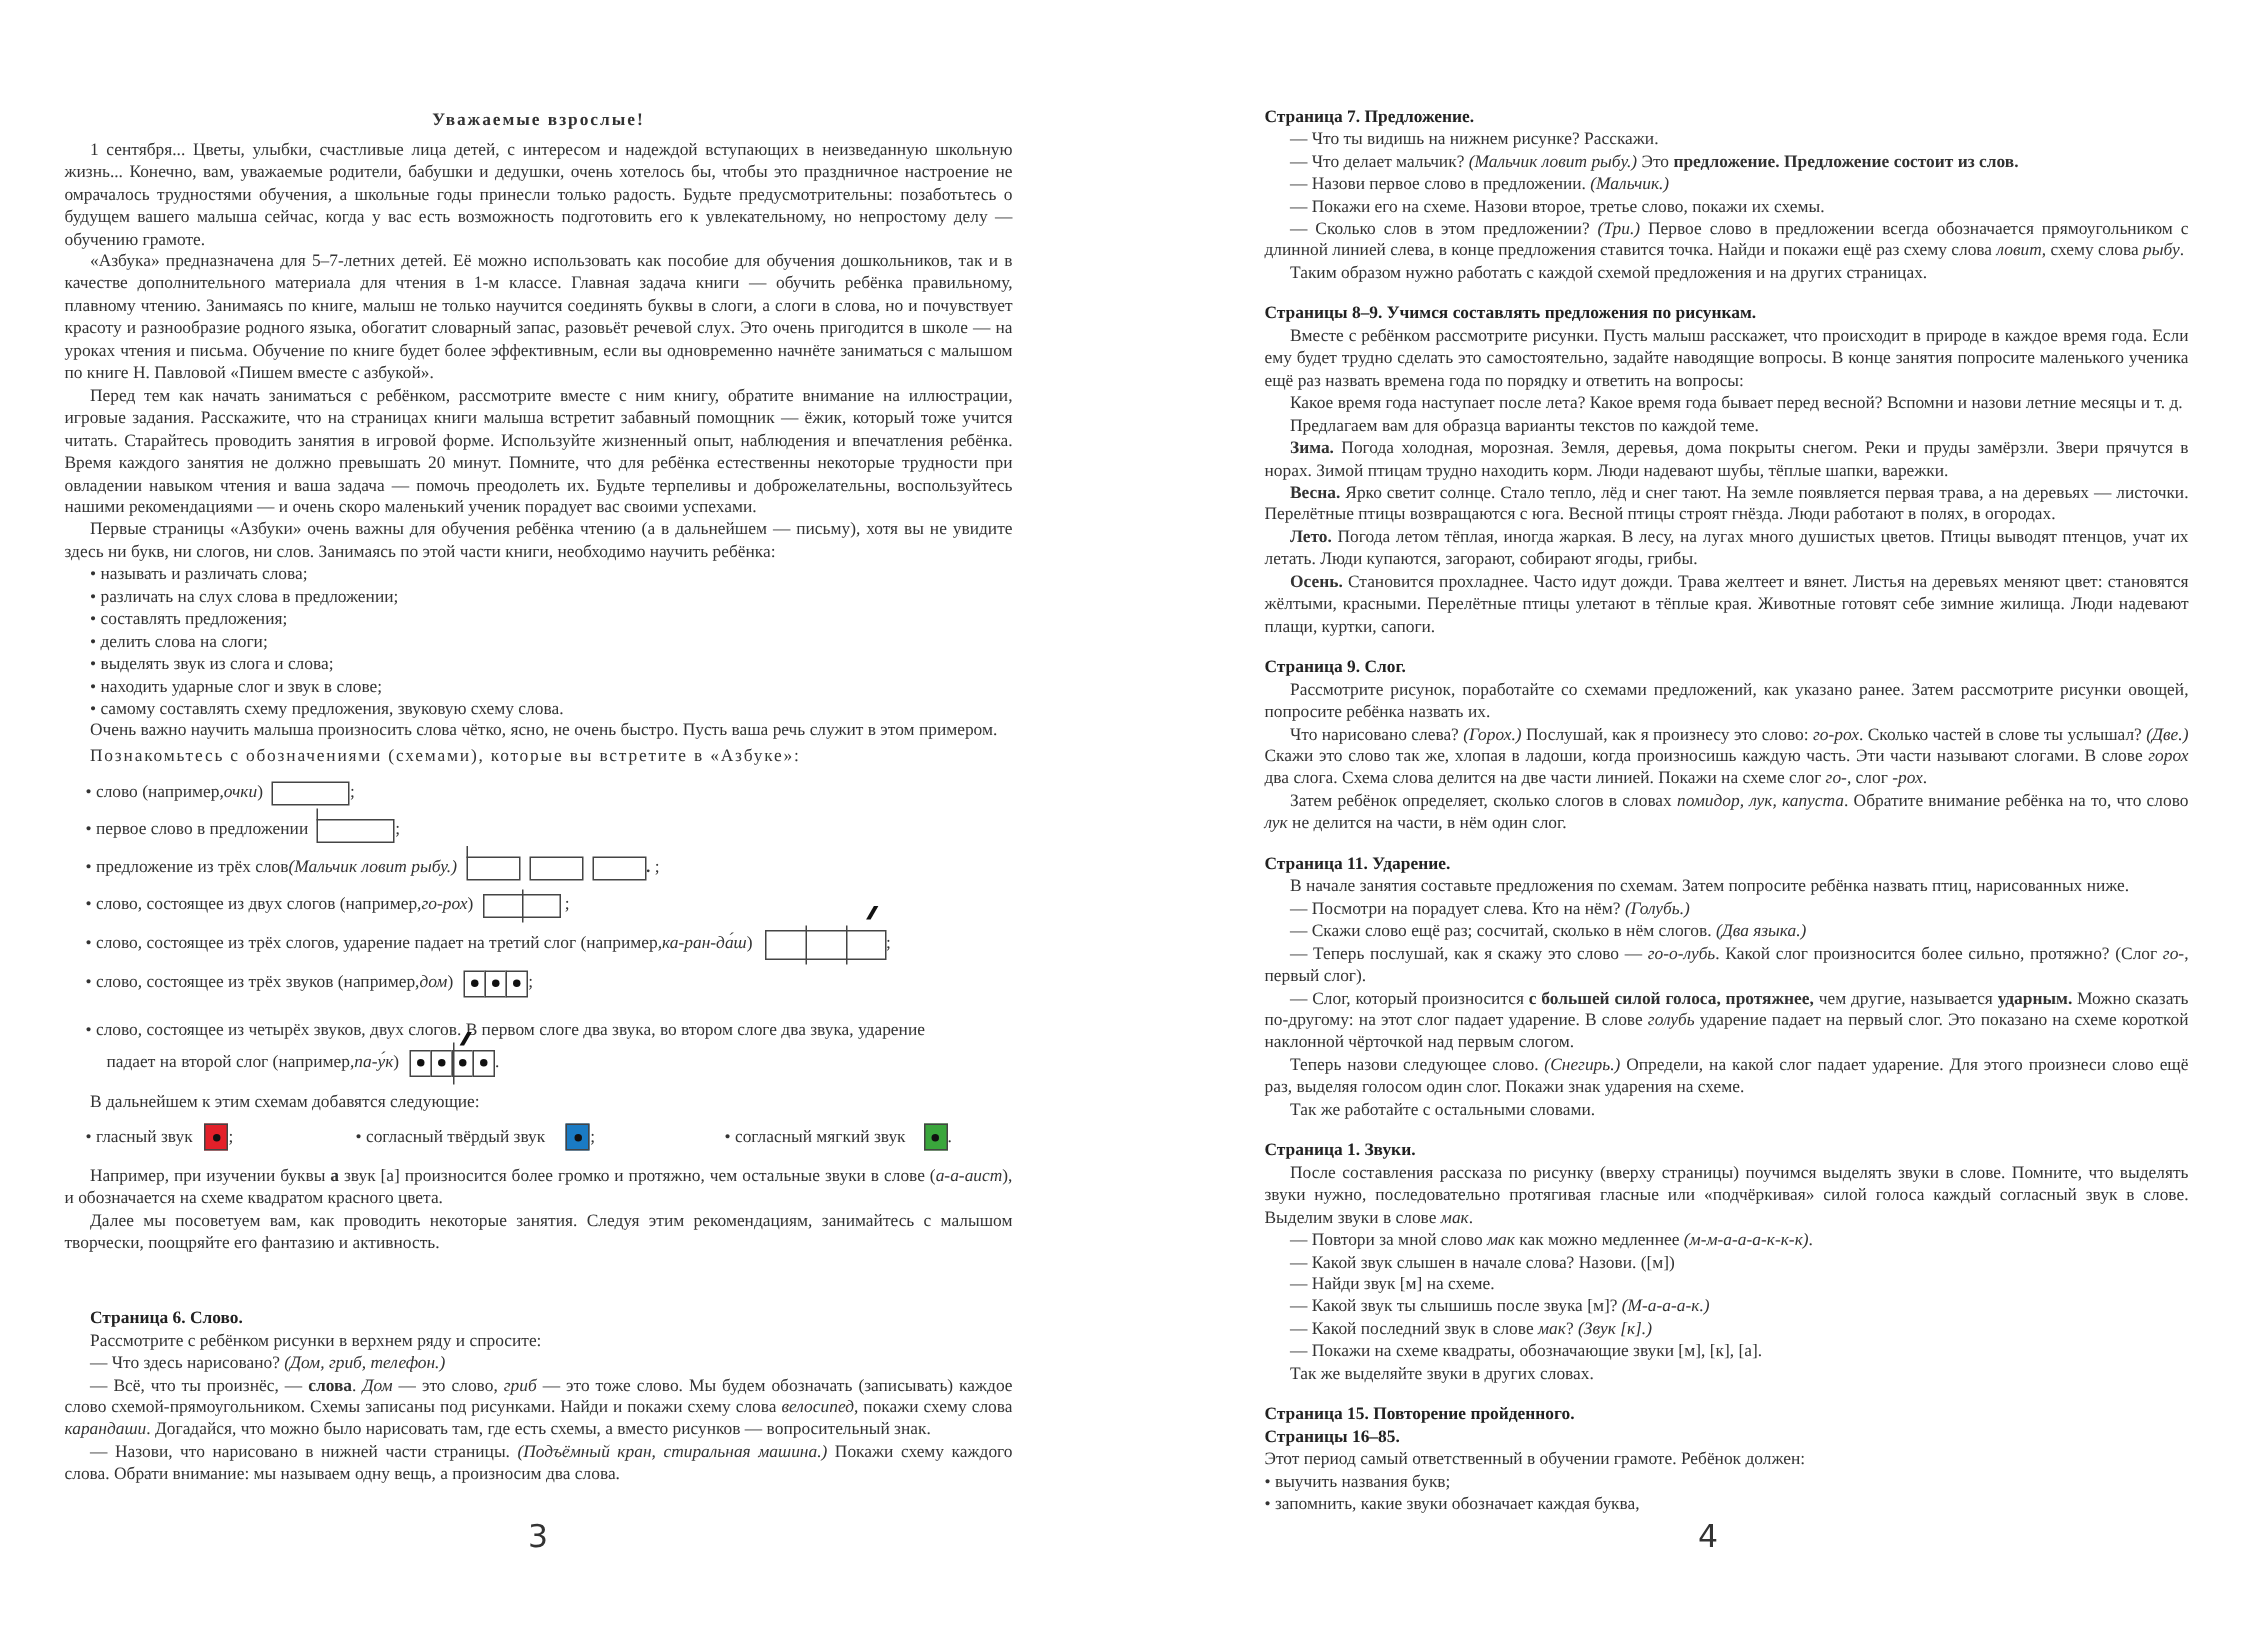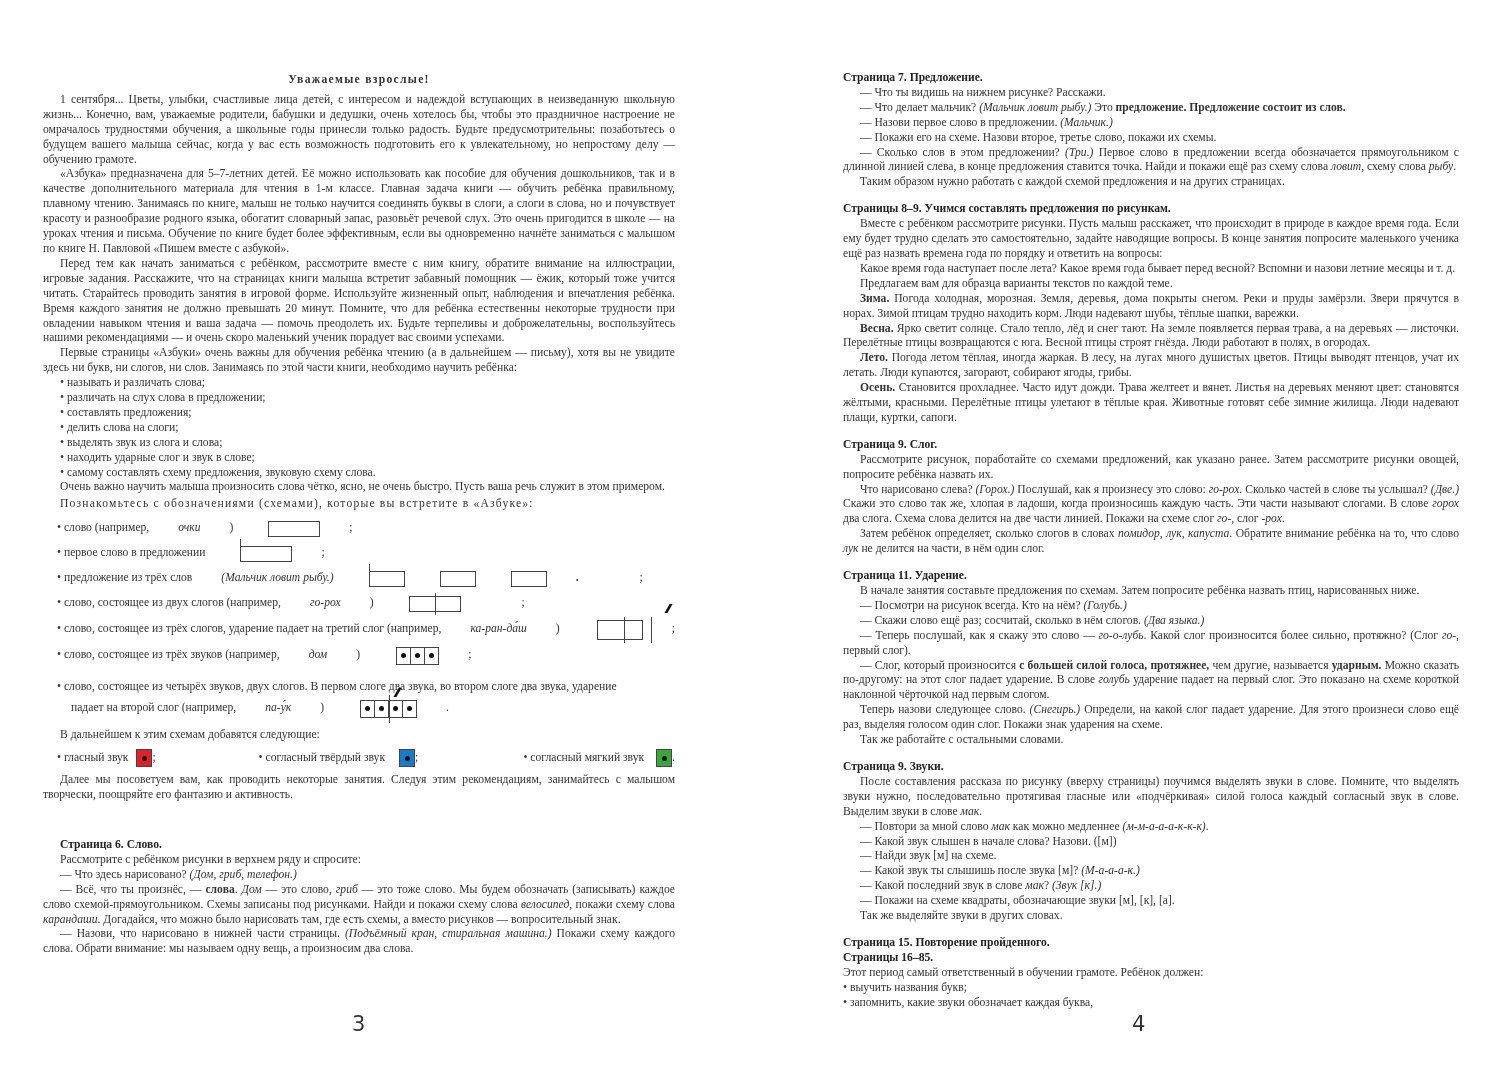--- a/index.html
+++ b/index.html
@@ -9,21 +9,21 @@
   .right{left:750px;width:750px;}
   .col{position:absolute;font-family:"Liberation Serif",serif;font-size:11.6px;line-height:14.9px;color:#333;}
   .left .col{left:43px;width:632px;top:73px;}
   .right .col{left:93px;width:616px;top:71px;}
   p{margin:0;text-align:justify;}
   .ind{text-indent:17px;}
   .title{text-align:center;font-weight:bold;letter-spacing:1.3px;font-size:11.6px;margin-bottom:5px;}
   .h{font-weight:bold;color:#222;}
   .bul{padding-left:17px;text-indent:0;}
   .ghead{font-weight:normal;letter-spacing:1.2px;padding-left:17px;margin-top:2px;}
-  .sch-row{position:relative;height:25px;padding-left:17px;display:flex;align-items:center;white-space:nowrap;gap:29px;}
+  .sch-row{position:relative;height:25px;padding-left:17px;display:flex;align-items:center;white-space:nowrap;}
   .box{display:inline-block;height:16px;border:1px solid #444;box-sizing:border-box;vertical-align:middle;position:relative;background:#fff;}
   .box.w50{width:52px;}
   .box.w42{width:36px;}
   .box.first::before{content:"";position:absolute;left:-1px;top:-8px;height:8px;border-left:1px solid #444;}
   .box .div{position:absolute;top:-4px;bottom:-4px;border-left:1px solid #444;}
   .dot{display:inline-block;width:5px;height:5px;border-radius:50%;background:#111;}
   .cell{display:inline-flex;align-items:center;justify-content:center;width:15px;height:18px;border:1px solid #444;margin-left:-1px;box-sizing:border-box;background:#fff;}
   .stress{position:absolute;width:2.5px;height:9px;background:#111;transform:skewX(-30deg);}
   .colorbox{display:inline-flex;align-items:center;justify-content:center;width:16px;height:18px;border:1px solid #444;box-sizing:border-box;vertical-align:middle;}
   .pg{position:absolute;top:1012px;font-family:"DejaVu Sans","Liberation Sans",sans-serif;font-size:21px;color:#333;}
@@ -155,20 +155,21 @@
       </span>
       <span style="display:inline-flex;align-items:center">
         <span>• согласный мягкий звук</span>
         <span class="colorbox" style="background:#3aa63c;margin-left:12px">
             <span class="dot"></span>
           </span>
           <span>.</span>
       </span>
     </div>
 
+    <p class="ind" style="margin-top:4px"><span>Например, при изучении буквы </span><b>а</b><span> звук [а] произносится более громко и протяжно, чем остальные звуки в слове (</span><i>а-а-аист</i><span>), и обозначается на схеме квадратом красного цвета.</span></p>
     <p class="ind">Далее мы посоветуем вам, как проводить некоторые занятия. Следуя этим рекомендациям, занимайтесь с малышом творчески, поощряйте его фантазию и активность.</p>
 
     <div class="sec" style="margin-top:35px">
       <p class="bul h">Страница 6. Слово.</p>
       <p class="bul">Рассмотрите с ребёнком рисунки в верхнем ряду и спросите:</p>
       <p class="bul"><span>— Что здесь нарисовано? </span><i>(Дом, гриб, телефон.)</i></p>
       <p class="ind"><span>— Всё, что ты произнёс, — </span><b>слова</b><span>. </span><i>Дом</i><span> — это слово, </span><i>гриб</i><span> — это тоже слово. Мы будем обозначать (записывать) каждое слово схемой-прямоугольником. Схемы записаны под рисунками. Найди и покажи схему слова </span><i>велосипед</i><span>, покажи схему слова </span><i>карандаши</i><span>. Догадайся, что можно было нарисовать там, где есть схемы, а вместо рисунков — вопросительный знак.</span></p>
       <p class="ind"><span>— Назови, что нарисовано в нижней части страницы. </span><i>(Подъёмный кран, стиральная машина.)</i><span> Покажи схему каждого слова. Обрати внимание: мы называем одну вещь, а произносим два слова.</span></p>
     </div>
   </div>
@@ -201,30 +202,30 @@
     <div class="sec">
       <p class="h">Страница 9. Слог.</p>
       <p class="ind">Рассмотрите рисунок, поработайте со схемами предложений, как указано ранее. Затем рассмотрите рисунки овощей, попросите ребёнка назвать их.</p>
       <p class="ind"><span>Что нарисовано слева? </span><i>(Горох.)</i><span> Послушай, как я произнесу это слово: </span><i>го-рох</i><span>. Сколько частей в слове ты услышал? </span><i>(Две.)</i><span> Скажи это слово так же, хлопая в ладоши, когда произносишь каждую часть. Эти части называют слогами. В слове </span><i>горох</i><span>  два слога. Схема слова делится на две части линией. Покажи на схеме слог  </span><i>го-</i><span>, слог  </span><i>-рох</i><span>.</span></p>
       <p class="ind"><span>Затем ребёнок определяет, сколько слогов в словах  </span><i>помидор, лук, капуста</i><span>. Обратите внимание ребёнка на то, что слово </span><i>лук</i><span> не делится на части, в нём один слог.</span></p>
     </div>
 
     <div class="sec">
       <p class="h">Страница 11. Ударение.</p>
       <p class="ind">В начале занятия составьте предложения по схемам. Затем попросите ребёнка назвать птиц, нарисованных ниже.</p>
-      <p class="ind"><span>— Посмотри на рисунок всегда. Кто на нём? </span><i>(Голубь.)</i></p>
+      <p class="ind"><span>— Посмотри на порадует слева. Кто на нём? </span><i>(Голубь.)</i></p>
       <p class="ind"><span>— Скажи слово ещё раз; сосчитай, сколько в нём слогов. </span><i>(Два языка.)</i></p>
       <p class="ind"><span>— Теперь послушай, как я скажу это слово — </span><i>го-о-лубь</i><span>. Какой слог произносится более сильно, протяжно? (Слог </span><i>го-</i><span>, первый слог).</span></p>
       <p class="ind"><span>— Слог, который произносится </span><b>с большей силой голоса, протяжнее,</b><span> чем другие, называется </span><b>ударным.</b><span> Можно сказать по-другому: на этот слог падает ударение. В слове </span><i>голубь</i><span> ударение падает на первый слог. Это показано на схеме короткой наклонной чёрточкой над первым слогом.</span></p>
       <p class="ind"><span>Теперь назови следующее слово. </span><i>(Снегирь.)</i><span> Определи, на какой слог падает ударение. Для этого произнеси слово ещё раз, выделяя голосом один слог. Покажи знак ударения на схеме.</span></p>
       <p class="ind">Так же работайте с остальными словами.</p>
     </div>
 
     <div class="sec">
-      <p class="h">Страница 9. Звуки.</p>
+      <p class="h">Страница 1. Звуки.</p>
       <p class="ind"><span>После составления рассказа по рисунку (вверху страницы) поучимся выделять звуки в слове. Помните, что выделять звуки нужно, последовательно протягивая гласные или «подчёркивая» силой голоса каждый согласный звук в слове. Выделим звуки в слове </span><i>мак</i><span>.</span></p>
       <p class="ind"><span>— Повтори за мной слово </span><i>мак</i><span> как можно медленнее </span><i>(м-м-а-а-а-к-к-к)</i><span>.</span></p>
       <p class="ind">— Какой звук слышен в начале слова? Назови. ([м])</p>
       <p class="ind">— Найди звук [м] на схеме.</p>
       <p class="ind"><span>— Какой звук ты слышишь после звука [м]? </span><i>(М-а-а-а-к.)</i></p>
       <p class="ind"><span>— Какой последний звук в слове </span><i>мак</i><span>? </span><i>(Звук [к].)</i></p>
       <p class="ind">— Покажи на схеме квадраты, обозначающие звуки [м], [к], [а].</p>
       <p class="ind">Так же выделяйте звуки в других словах.</p>
     </div>
 

